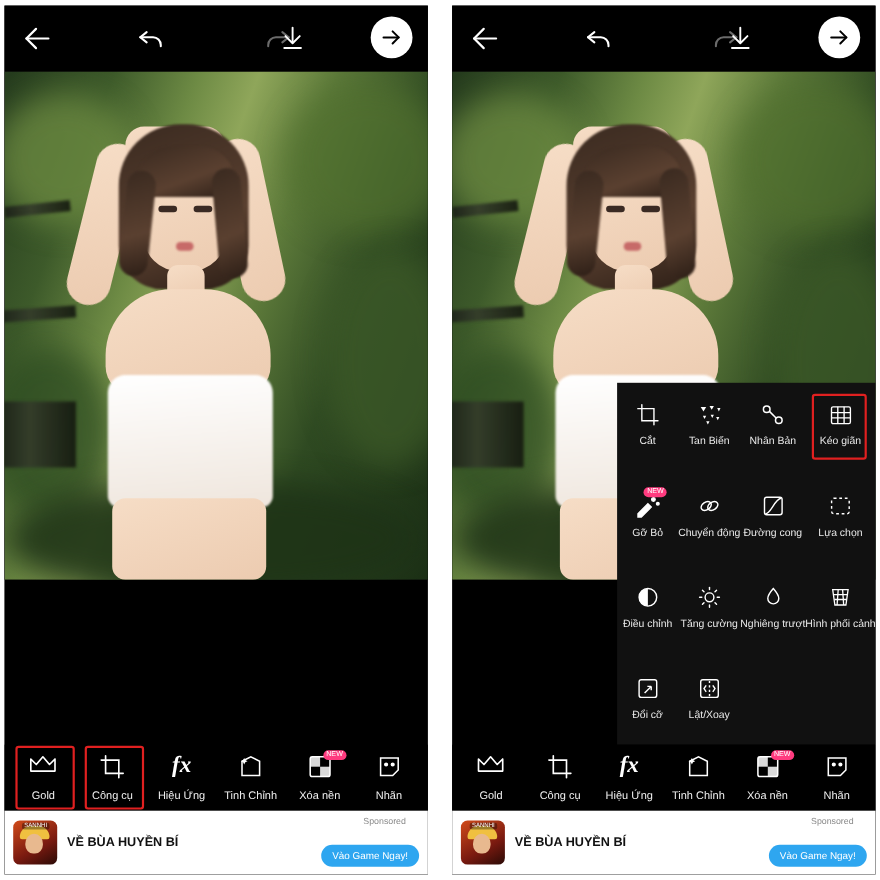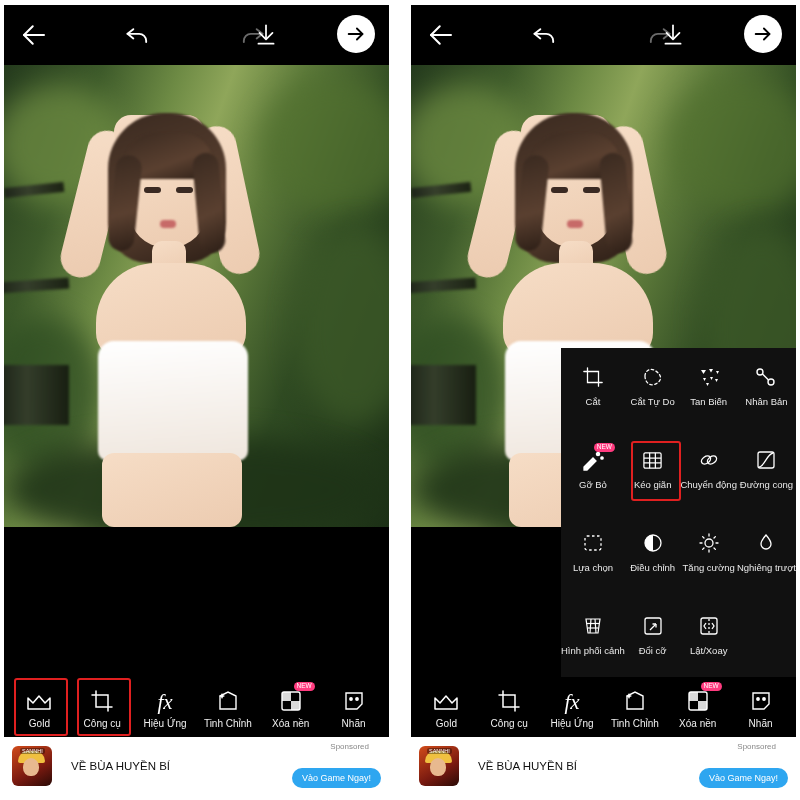--- a/index.html
+++ b/index.html
@@ -183,23 +183,24 @@
   .bb-item {
     position: relative;
     width: 62px;
     display: flex;
     flex-direction: column;
     align-items: center;
     justify-content: center;
   }
   .bb-ico {
     width: 28px; height: 28px;
-    display: flex; align-items: flex-end; justify-content: center;
+    display: flex; align-items: flex-start; justify-content: center;
     color: #ffffff;
     margin-bottom: 5px;
+    font-weight: bold;
   }
   .bb-lbl {
     font-size: 10px;
     color: #f0f0f0;
     white-space: nowrap;
   }
   .bb-item.selected::after {
     content: "";
     position: absolute;
     left: 6px; top: -7px;
@@ -252,24 +253,24 @@
     position: absolute;
     left: 8px; top: 2px;
     font-size: 5.5px;
     color: #ffffff;
     background: rgba(0,0,0,0.35);
     padding: 0 2px;
     border-radius: 2px;
   }
   .ad-text {
     flex: 1;
-    padding-left: 19px;
+    padding-left: 9px;
     color: #111111;
     font-size: 11.5px;
-    font-weight: normal;
+    font-weight: bold;
   }
   .ad-sponsored {
     position: absolute;
     right: 20px; top: 5px;
     font-size: 8px;
     color: #888888;
   }
   .ad-cta {
     background: #2ea6f0;
     color: #ffffff;
@@ -501,28 +502,20 @@
         <div class="tool-cell">
           <div class="tool-ico">
             <svg width="22" height="22" viewBox="0 0 24 24" fill="none" stroke="#fff" stroke-width="1.4" stroke-linecap="round">
                 <path d="M6 2v16h16"></path>
                 <path d="M2 6h16v16"></path>
               </svg>
           </div>
           <div class="tool-lbl">Cắt</div>
         </div>
 
-        <div class="tool-cell">
-          <div class="tool-ico">
-            <svg width="24" height="22" viewBox="0 0 24 22" fill="none" stroke="#fff" stroke-width="1.3" stroke-dasharray="2.5 2.5" stroke-linecap="round">
-                <path d="M4 10c0-5 5-8 9-6s8 6 6 10-8 6-11 4-4-5-4-8z"></path>
-              </svg>
-          </div>
-          <div class="tool-lbl">Cắt Tự Do</div>
-        </div>
 
 
         <div class="tool-cell">
           <div class="tool-ico">
             <svg width="24" height="22" viewBox="0 0 24 22" fill="#fff">
                 <polygon points="4,4 9,4 6.5,8"></polygon>
                 <polygon points="12,3 16,3 14,6.5"></polygon>
                 <polygon points="19,5 22,5 20.5,8"></polygon>
                 <polygon points="6,12 9,12 7.5,15"></polygon>
                 <polygon points="13,11 16,11 14.5,14"></polygon>
@@ -537,43 +530,43 @@
           <div class="tool-ico">
             <svg width="24" height="22" viewBox="0 0 24 22" fill="none" stroke="#fff" stroke-width="1.4">
                 <circle cx="6" cy="6" r="3"></circle>
                 <circle cx="17" cy="16" r="3"></circle>
                 <path d="M8.5 8l6 6"></path>
               </svg>
           </div>
           <div class="tool-lbl">Nhân Bản</div>
         </div>
 
-        <div class="tool-cell">
-          <div class="badge-dot">NEW</div>
-          <div class="tool-ico">
-            <svg width="24" height="22" viewBox="0 0 24 22" fill="none" stroke="#fff" stroke-width="1.3">
-                <path d="M3 18l9-9 3 3-9 9H3z" fill="#fff"></path>
-                <circle cx="17" cy="5" r="1.6" fill="#fff"></circle>
-                <circle cx="21" cy="9" r="1.2" fill="#fff"></circle>
-              </svg>
-          </div>
-          <div class="tool-lbl">Gỡ Bỏ</div>
-        </div>
-
         <div class="tool-cell highlight">
           <div class="tool-ico">
             <svg width="23" height="21" viewBox="0 0 24 22" fill="none" stroke="#fff" stroke-width="1.3">
                 <rect x="3" y="3" width="18" height="16" rx="1.5"></rect>
                 <line x1="9" y1="3" x2="9" y2="19"></line>
                 <line x1="15" y1="3" x2="15" y2="19"></line>
                 <line x1="3" y1="8.5" x2="21" y2="8.5"></line>
                 <line x1="3" y1="13.5" x2="21" y2="13.5"></line>
               </svg>
           </div>
           <div class="tool-lbl">Kéo giãn</div>
+        </div>
+
+        <div class="tool-cell">
+          <div class="badge-dot">NEW</div>
+          <div class="tool-ico">
+            <svg width="24" height="22" viewBox="0 0 24 22" fill="none" stroke="#fff" stroke-width="1.3">
+                <path d="M3 18l9-9 3 3-9 9H3z" fill="#fff"></path>
+                <circle cx="17" cy="5" r="1.6" fill="#fff"></circle>
+                <circle cx="21" cy="9" r="1.2" fill="#fff"></circle>
+              </svg>
+          </div>
+          <div class="tool-lbl">Gỡ Bỏ</div>
         </div>
 
         <div class="tool-cell">
           <div class="tool-ico">
             <svg width="24" height="22" viewBox="0 0 24 22" fill="none" stroke="#fff" stroke-width="1.4">
                 <ellipse cx="9" cy="11" rx="5" ry="3.4" transform="rotate(-35 9 11)"></ellipse>
                 <ellipse cx="15" cy="11" rx="5" ry="3.4" transform="rotate(-35 15 11)"></ellipse>
               </svg>
           </div>
           <div class="tool-lbl">Chuyển động</div>

